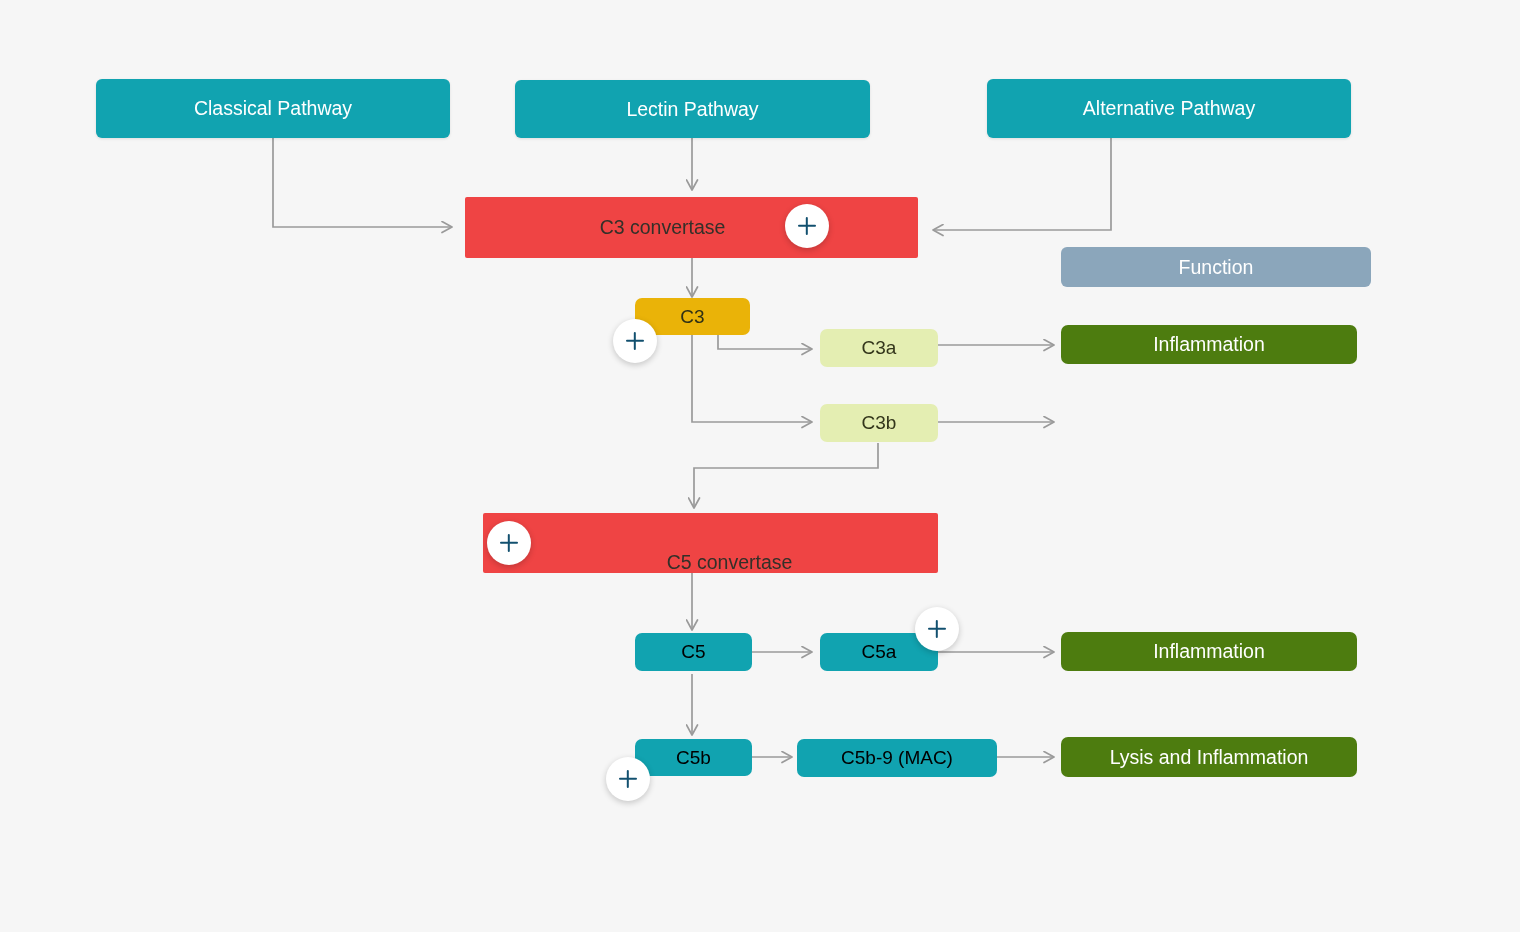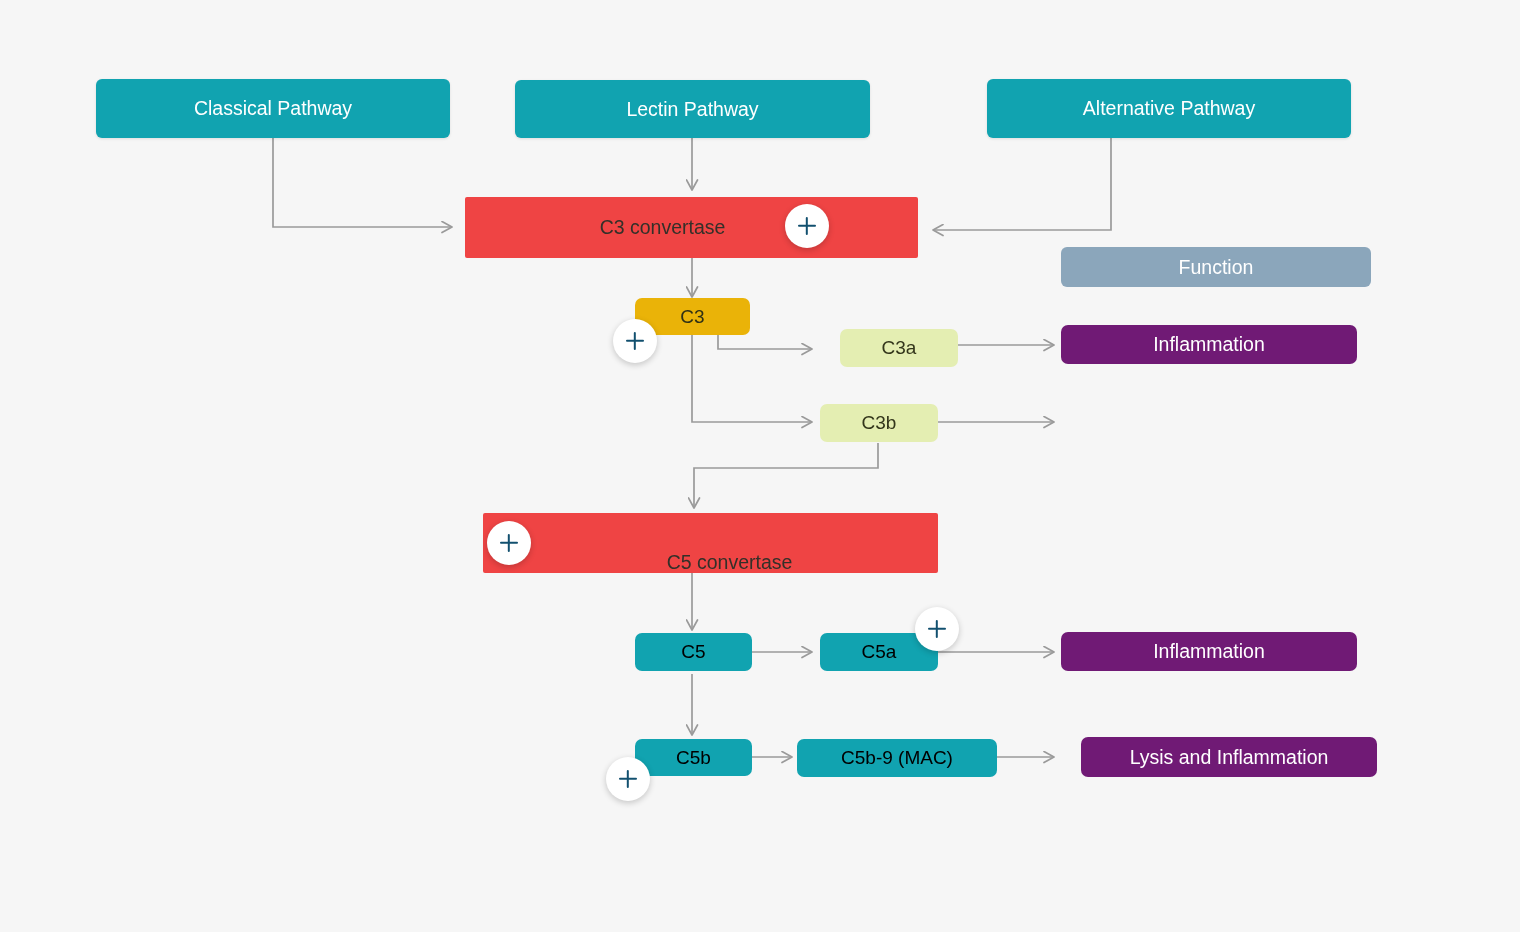--- a/index.html
+++ b/index.html
@@ -85,21 +85,21 @@
   
   .n-funchead {
     background: #8ba6bb;
     color: #ffffff;
     font-size: 19.5px;
     border-radius: 6px;
   }
 
   
   .n-outcome {
-    background: #701a75;
+    background: #4d7c0f;
     color: #ffffff;
     font-size: 19.5px;
     border-radius: 7px;
   }
 
   
   .plus {
     position: absolute;
     width: 44px;
     height: 44px;
@@ -194,21 +194,21 @@
   <div class="node n-convertase" style="left:465px; top:197px; width:453px; height:61px;">
     <span style="margin-right:58px;">C3 convertase</span>
   </div>
   <div class="plus" style="left:785px; top:204px;"></div>
 
   <div class="node n-c3" style="left:635px; top:298px; width:115px; height:37px;">
     <span>C3</span>
   </div>
   <div class="plus" style="left:613px; top:319px;"></div>
 
-  <div class="node n-frag" style="left:840px; top:329px; width:118px; height:38px;">
+  <div class="node n-frag" style="left:820px; top:329px; width:118px; height:38px;">
     <span>C3a</span>
   </div>
 
   <div class="node n-frag" style="left:820px; top:404px; width:118px; height:38px;">
     <span>C3b</span>
   </div>
 
   <div class="node n-convertase" style="left:483px; top:513px; width:455px; height:60px;align-items:flex-end;">
     <span style="margin-left:38px;">C5 convertase</span>
   </div>
@@ -238,17 +238,17 @@
 
   <div class="node n-outcome" style="left:1061px; top:325px; width:296px; height:39px;">
     <span>Inflammation</span>
   </div>
 
 
   <div class="node n-outcome" style="left:1061px; top:632px; width:296px; height:39px;">
     <span>Inflammation</span>
   </div>
 
-  <div class="node n-outcome" style="left:1061px; top:737px; width:296px; height:40px;margin-left:20px;">
+  <div class="node n-outcome" style="left:1061px; top:737px; width:296px; height:40px;">
     <span>Lysis and Inflammation</span>
   </div>
 
 </div>
 
 </body></html>

